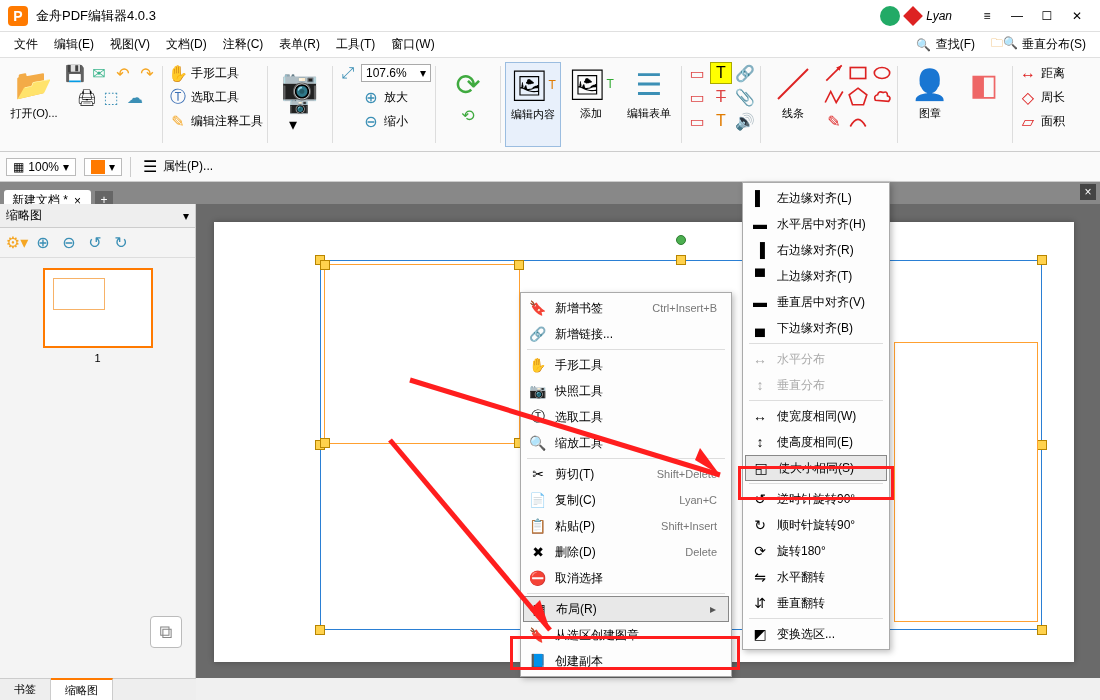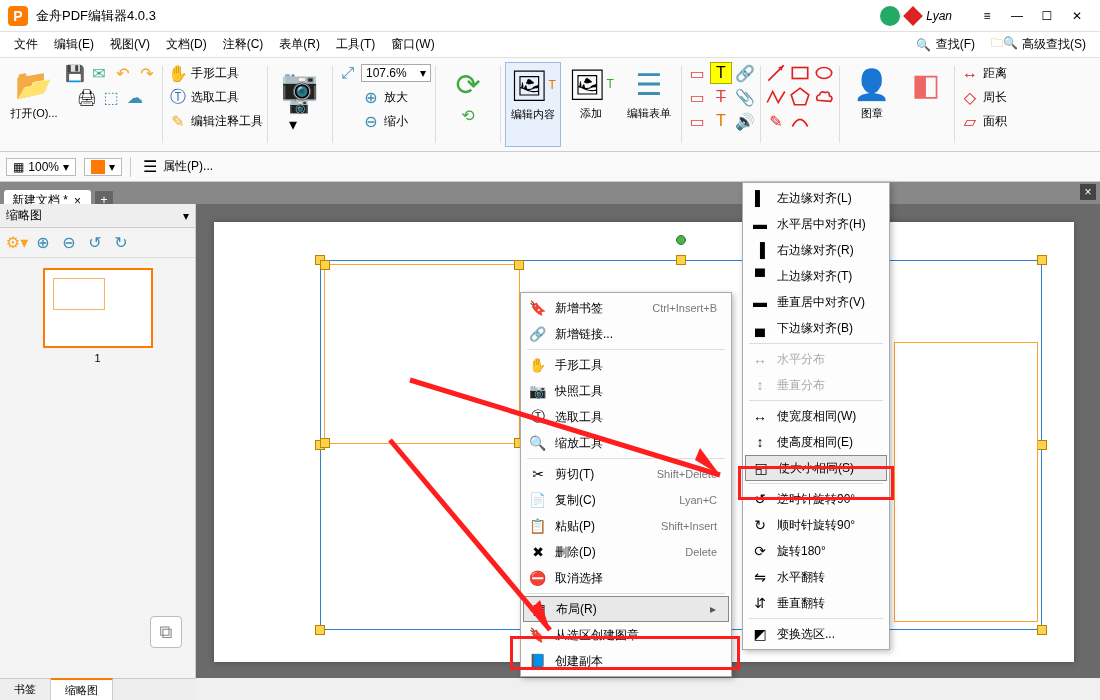--- a/index.html
+++ b/index.html
@@ -100,21 +100,21 @@
   <div class="mitem">表单(R)</div>
   <div class="mitem">工具(T)</div>
   <div class="mitem">窗口(W)</div>
   <div class="spacer"></div>
   <div class="searchbtn">
     <span>🔍</span>
     <span>查找(F)</span>
   </div>
   <div class="searchbtn">
     <span style="color:#e8a33d">🗀🔍</span>
-    <span>高级查找(S)</span>
+    <span>垂直分布(S)</span>
   </div>
 </div>
 
 <div class="ribbon">
   <div class="rgroup big">
     <div class="bigicon" style="color:#f5b027">📂</div>
     <div class="rlabel">打开(O)...</div>
   </div>
   <div class="rcol">
     <div class="rrow">
@@ -197,20 +197,28 @@
         <div class="smicon" style="color:#d44;text-decoration:line-through">T</div>
         <div class="smicon" style="color:#3b8fb5">📎</div>
       </div>
     <div class="rrow">
         <div class="smicon" style="color:#d44">▭</div>
         <div class="smicon" style="color:#e07b00">T</div>
         <div class="smicon" style="color:#3b8fb5">🔊</div>
       </div>
   </div>
   <div class="rsep"></div>
+  <div class="rgroup big">
+    <div class="bigicon">
+        <svg class="ic" viewBox="0 0 40 40">
+          <line x1="5" y1="35" x2="35" y2="5" stroke="#d22" stroke-width="2"></line>
+        </svg>
+      </div>
+    <div class="rlabel">线条</div>
+  </div>
   <div class="rcol">
     <div class="rrow">
         <div class="smicon">
           <svg class="ic" viewBox="0 0 20 20">
             <line x1="3" y1="17" x2="17" y2="3" stroke="#d22" stroke-width="1.5"></line>
             <polygon points="17,3 12,5 15,8" fill="#d22"></polygon>
           </svg>
         </div>
         <div class="smicon">
           <svg class="ic" viewBox="0 0 20 20">

